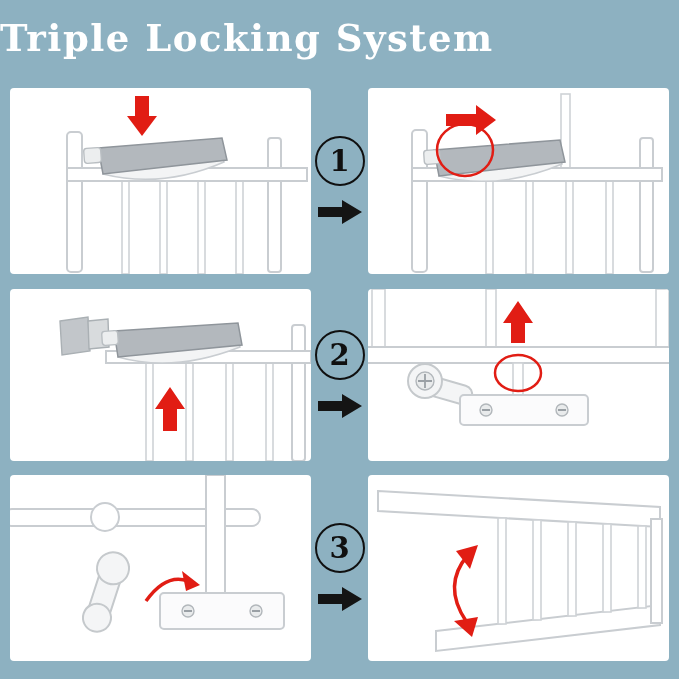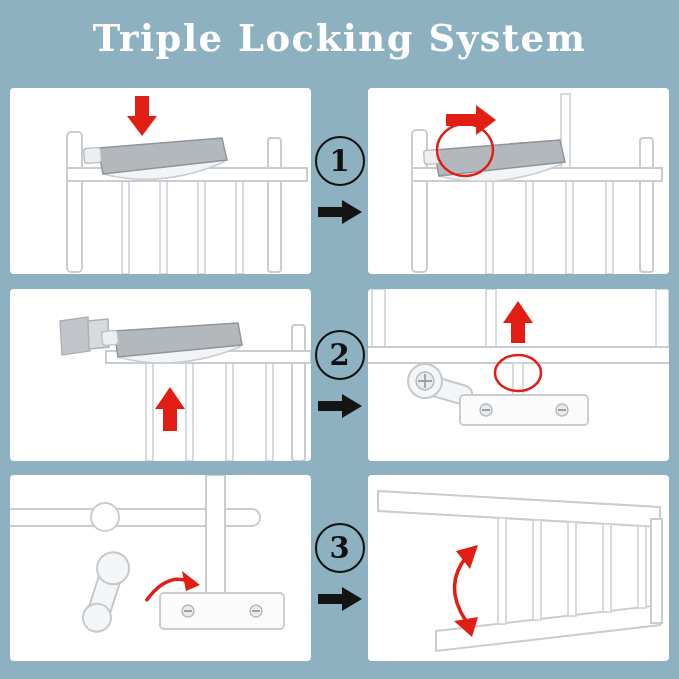--- a/index.html
+++ b/index.html
@@ -1,18 +1,18 @@
 <!DOCTYPE html>
 <html style="--red: #e11d14;"><head>
 <meta charset="utf-8">
 <style>
   html,body{margin:0;padding:0;}
   body{width:679px;height:679px;font-family:"DejaVu Serif","Liberation Serif",serif;}
   .page{position:relative;width:679px;height:679px;background:#8db1c1;overflow:hidden;}
-  .title{position:absolute;top:16px;left:0;width:100%;margin:0;text-align:center;
+  .title{position:absolute;top:16px;left:0;width:100%;margin:0;
          color:#ffffff;font-size:37px;font-weight:bold;letter-spacing:1.5px;
          font-family:"DejaVu Serif","Liberation Serif",serif;}
   .panel{position:absolute;background:#ffffff;border-radius:4px;overflow:hidden;}
   .panel svg{display:block;width:100%;height:100%;}
   
   .p1{left:10px;top:88px;width:301px;height:186px;}
   .p2{left:368px;top:88px;width:301px;height:186px;}
   .p3{left:10px;top:289px;width:301px;height:172px;}
   .p4{left:368px;top:289px;width:301px;height:172px;}
   .p5{left:10px;top:475px;width:301px;height:186px;}

